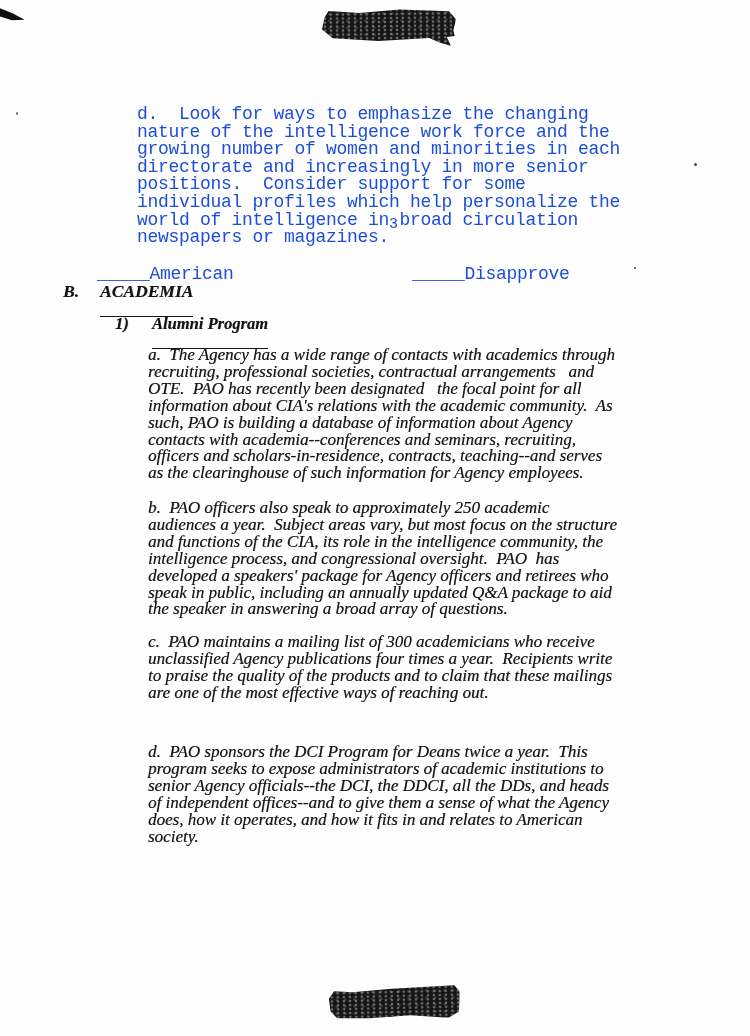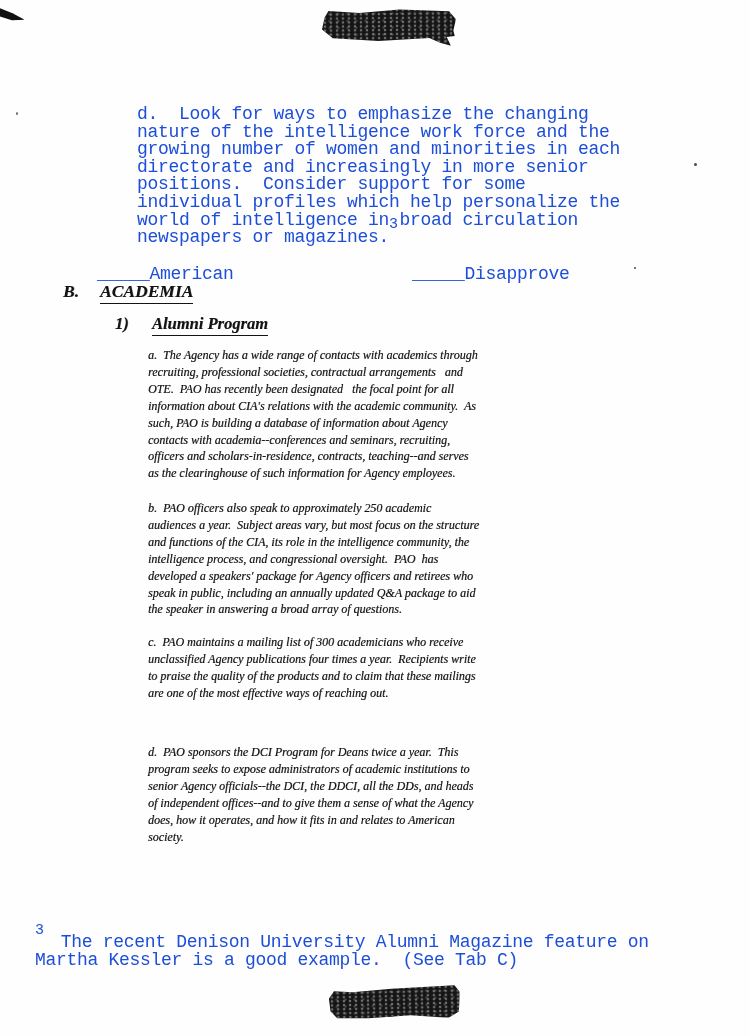--- a/index.html
+++ b/index.html
@@ -21,21 +21,21 @@
     font-weight: normal;
     color: #1d4ed8;
     letter-spacing: -0.3px;
     margin-top: 36px;
   }
 
   
   .serif {
     font-family: "Liberation Serif", "DejaVu Serif", serif;
     font-style: italic;
-    font-size: 12px;
+    font-size: 17px;
     line-height: 16.9px;
     color: #161616;
     text-shadow: 0.4px 0.2px 0 rgba(22,22,22,0.55);
   }
 
   .block { position: absolute; white-space: pre-wrap; }
 
   #para-d      { left: 137px; top: 70px;  width: 528px; }
   #approve     { left: 97px;  top: 230px; }
   #disapprove  { left: 412px; top: 230px; }
@@ -44,21 +44,21 @@
     position: absolute;
     font-family: "Liberation Serif", "DejaVu Serif", serif;
     font-style: italic;
     font-weight: bold;
     color: #131313;
     text-shadow: 0.4px 0.2px 0 rgba(19,19,19,0.5);
     white-space: nowrap;
   }
   .h-lg { font-size: 17.5px; }
   .h-md { font-size: 16.5px; }
-  .underline { border-bottom: 1.7px solid #131313; padding-bottom: 1px; }
+  .underline { border-bottom: 1.7px solid #131313; padding-bottom: 14px; }
 
   #sec-b-label  { left: 63px;  top: 281px; }
   #sec-b-title  { left: 100px; top: 281px; }
   #sub-1-label  { left: 115px; top: 314px; }
   #sub-1-title  { left: 152px; top: 314px; }
 
   #para-a  { left: 148px; top: 347px; width: 530px; }
   #para-b  { left: 148px; top: 500px; width: 540px; }
   #para-c  { left: 148px; top: 634px; width: 540px; }
   #para-d2 { left: 148px; top: 744px; width: 540px; }
@@ -163,22 +163,20 @@
 unclassified Agency publications four times a year.  Recipients write
 to praise the quality of the products and to claim that these mailings
 are one of the most effective ways of reaching out.</div>
   <div class="block serif" id="para-d2">d.  PAO sponsors the DCI Program for Deans twice a year.  This
 program seeks to expose administrators of academic institutions to
 senior Agency officials--the DCI, the DDCI, all the DDs, and heads
 of independent offices--and to give them a sense of what the Agency
 does, how it operates, and how it fits in and relates to American
 society.</div>
 
-  <div class="block mono" id="footnote"><sup class="fn-marker">3</sup><span>The recent Denison University Alumni Magazine feature on
-Martha Kessler is a good example.  (See Tab C)</span></div>
 
   <div class="block mono" id="page-num">8</div>
 
   <div class="redaction" id="redaction-bottom"></div>
 
   <div class="speck" style="left:694px; top:163px;"></div>
   <div class="speck" style="left:634px; top:267px; width:2px; height:2px;"></div>
   <div class="speck" style="left:16px; top:112px; width:2px; height:3px; background:#6a6a6a;"></div>
 
 </div>

